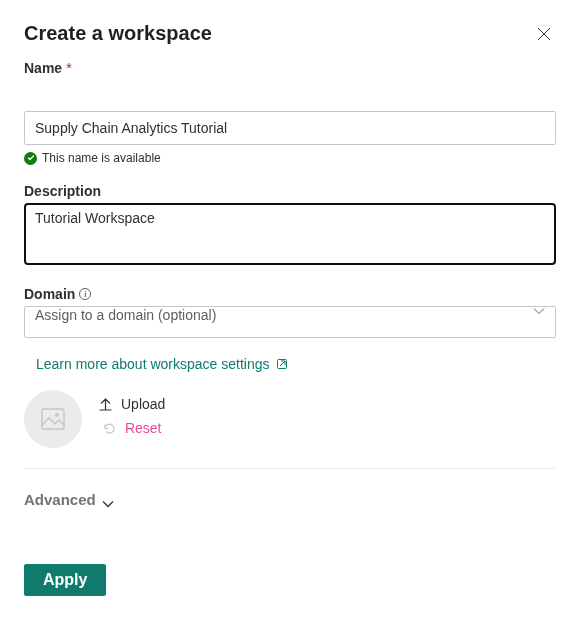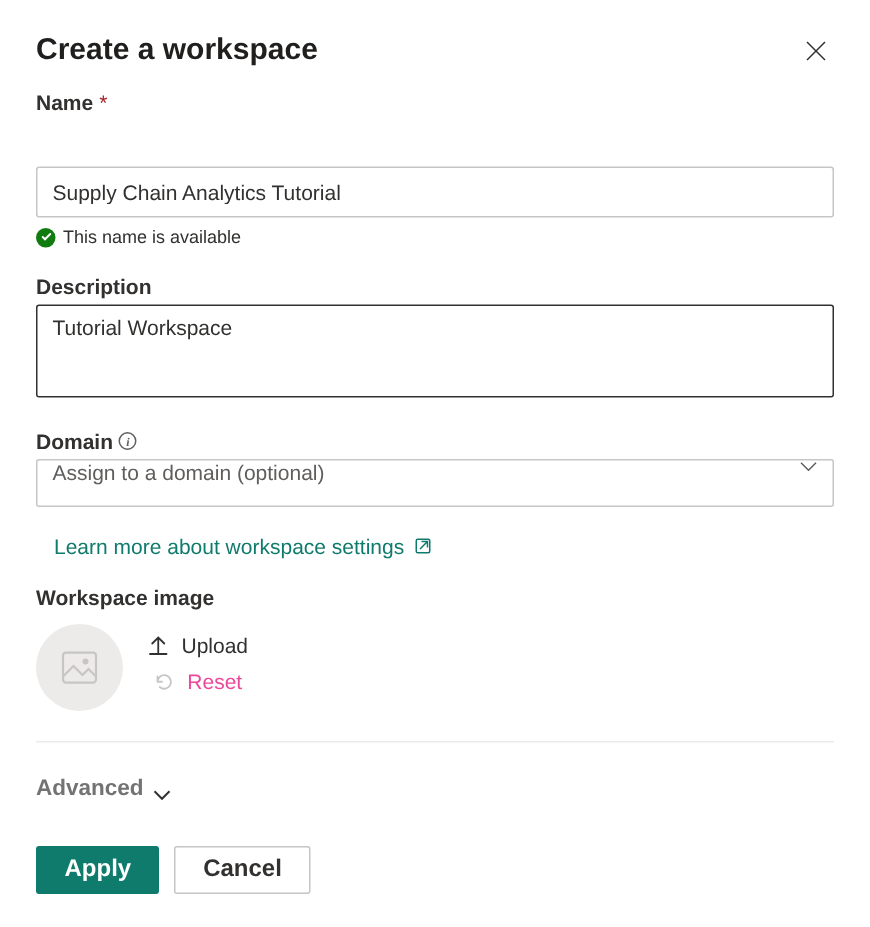--- a/index.html
+++ b/index.html
@@ -252,21 +252,20 @@
   <a class="link">
     <span>Learn more about workspace settings</span>
     <svg width="14" height="14" viewBox="0 0 14 14">
         <rect x="2.5" y="2.5" width="9" height="9" rx="1" stroke="#0f7b6c" stroke-width="1" fill="none"></rect>
         <path d="M6 4 L10 4 L10 8 M10 4 L5 9" stroke="#0f7b6c" stroke-width="1" fill="none"></path>
       </svg>
   </a>
 </div>
 
 <div class="section">
-  <div class="field-label" style="margin-bottom:10px">Workspace image</div>
   <div class="ws-image-row">
     <div class="img-placeholder">
       <svg width="28" height="28" viewBox="0 0 28 28">
           <rect x="3" y="4" width="22" height="20" rx="2" stroke="#c8c6c4" stroke-width="1.5" fill="none"></rect>
           <circle cx="18" cy="10" r="2" fill="#c8c6c4"></circle>
           <path d="M3 20 L10 13 L16 19 L20 15 L25 20" stroke="#c8c6c4" stroke-width="1.5" fill="none"></path>
         </svg>
     </div>
     <div class="img-actions">
       <button class="img-action enabled">
@@ -289,14 +288,13 @@
 
 <button class="advanced">
   <span>Advanced</span>
   <svg width="12" height="8" viewBox="0 0 12 8">
       <path d="M1 1.5 L6 6.5 L11 1.5" stroke="#323130" stroke-width="1.3" fill="none"></path>
     </svg>
 </button>
 
 <div class="footer">
   <button class="btn btn-primary">Apply</button>
-  <button class="btn btn-secondary">Cancel</button>
 </div>
 
 </body></html>

